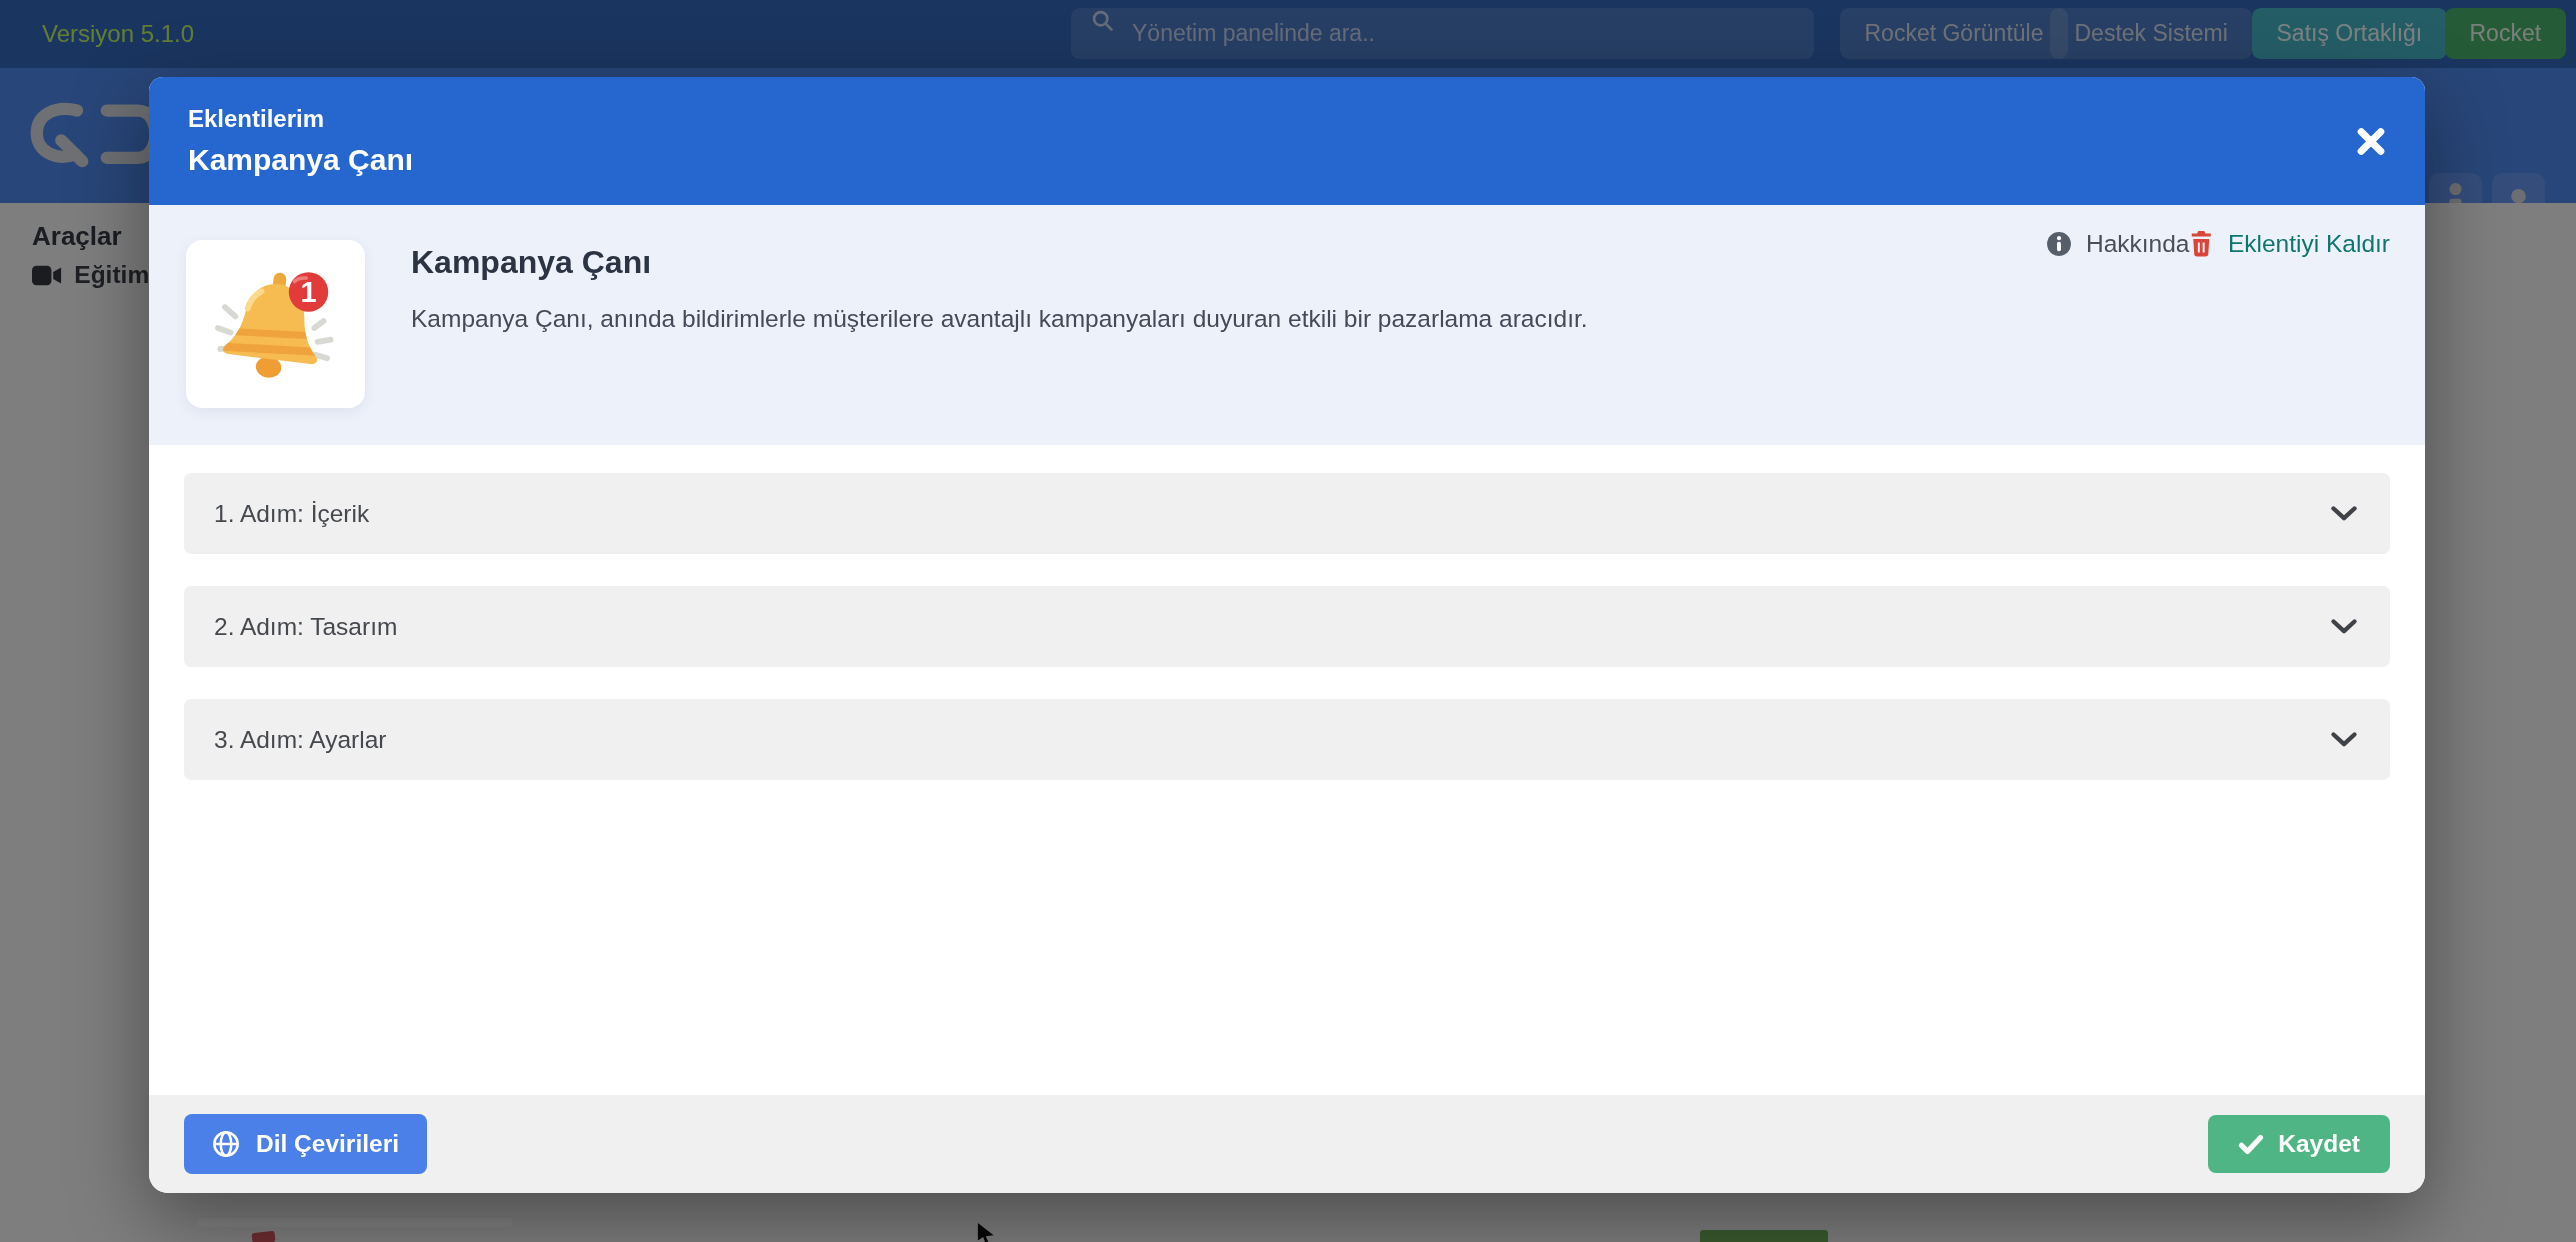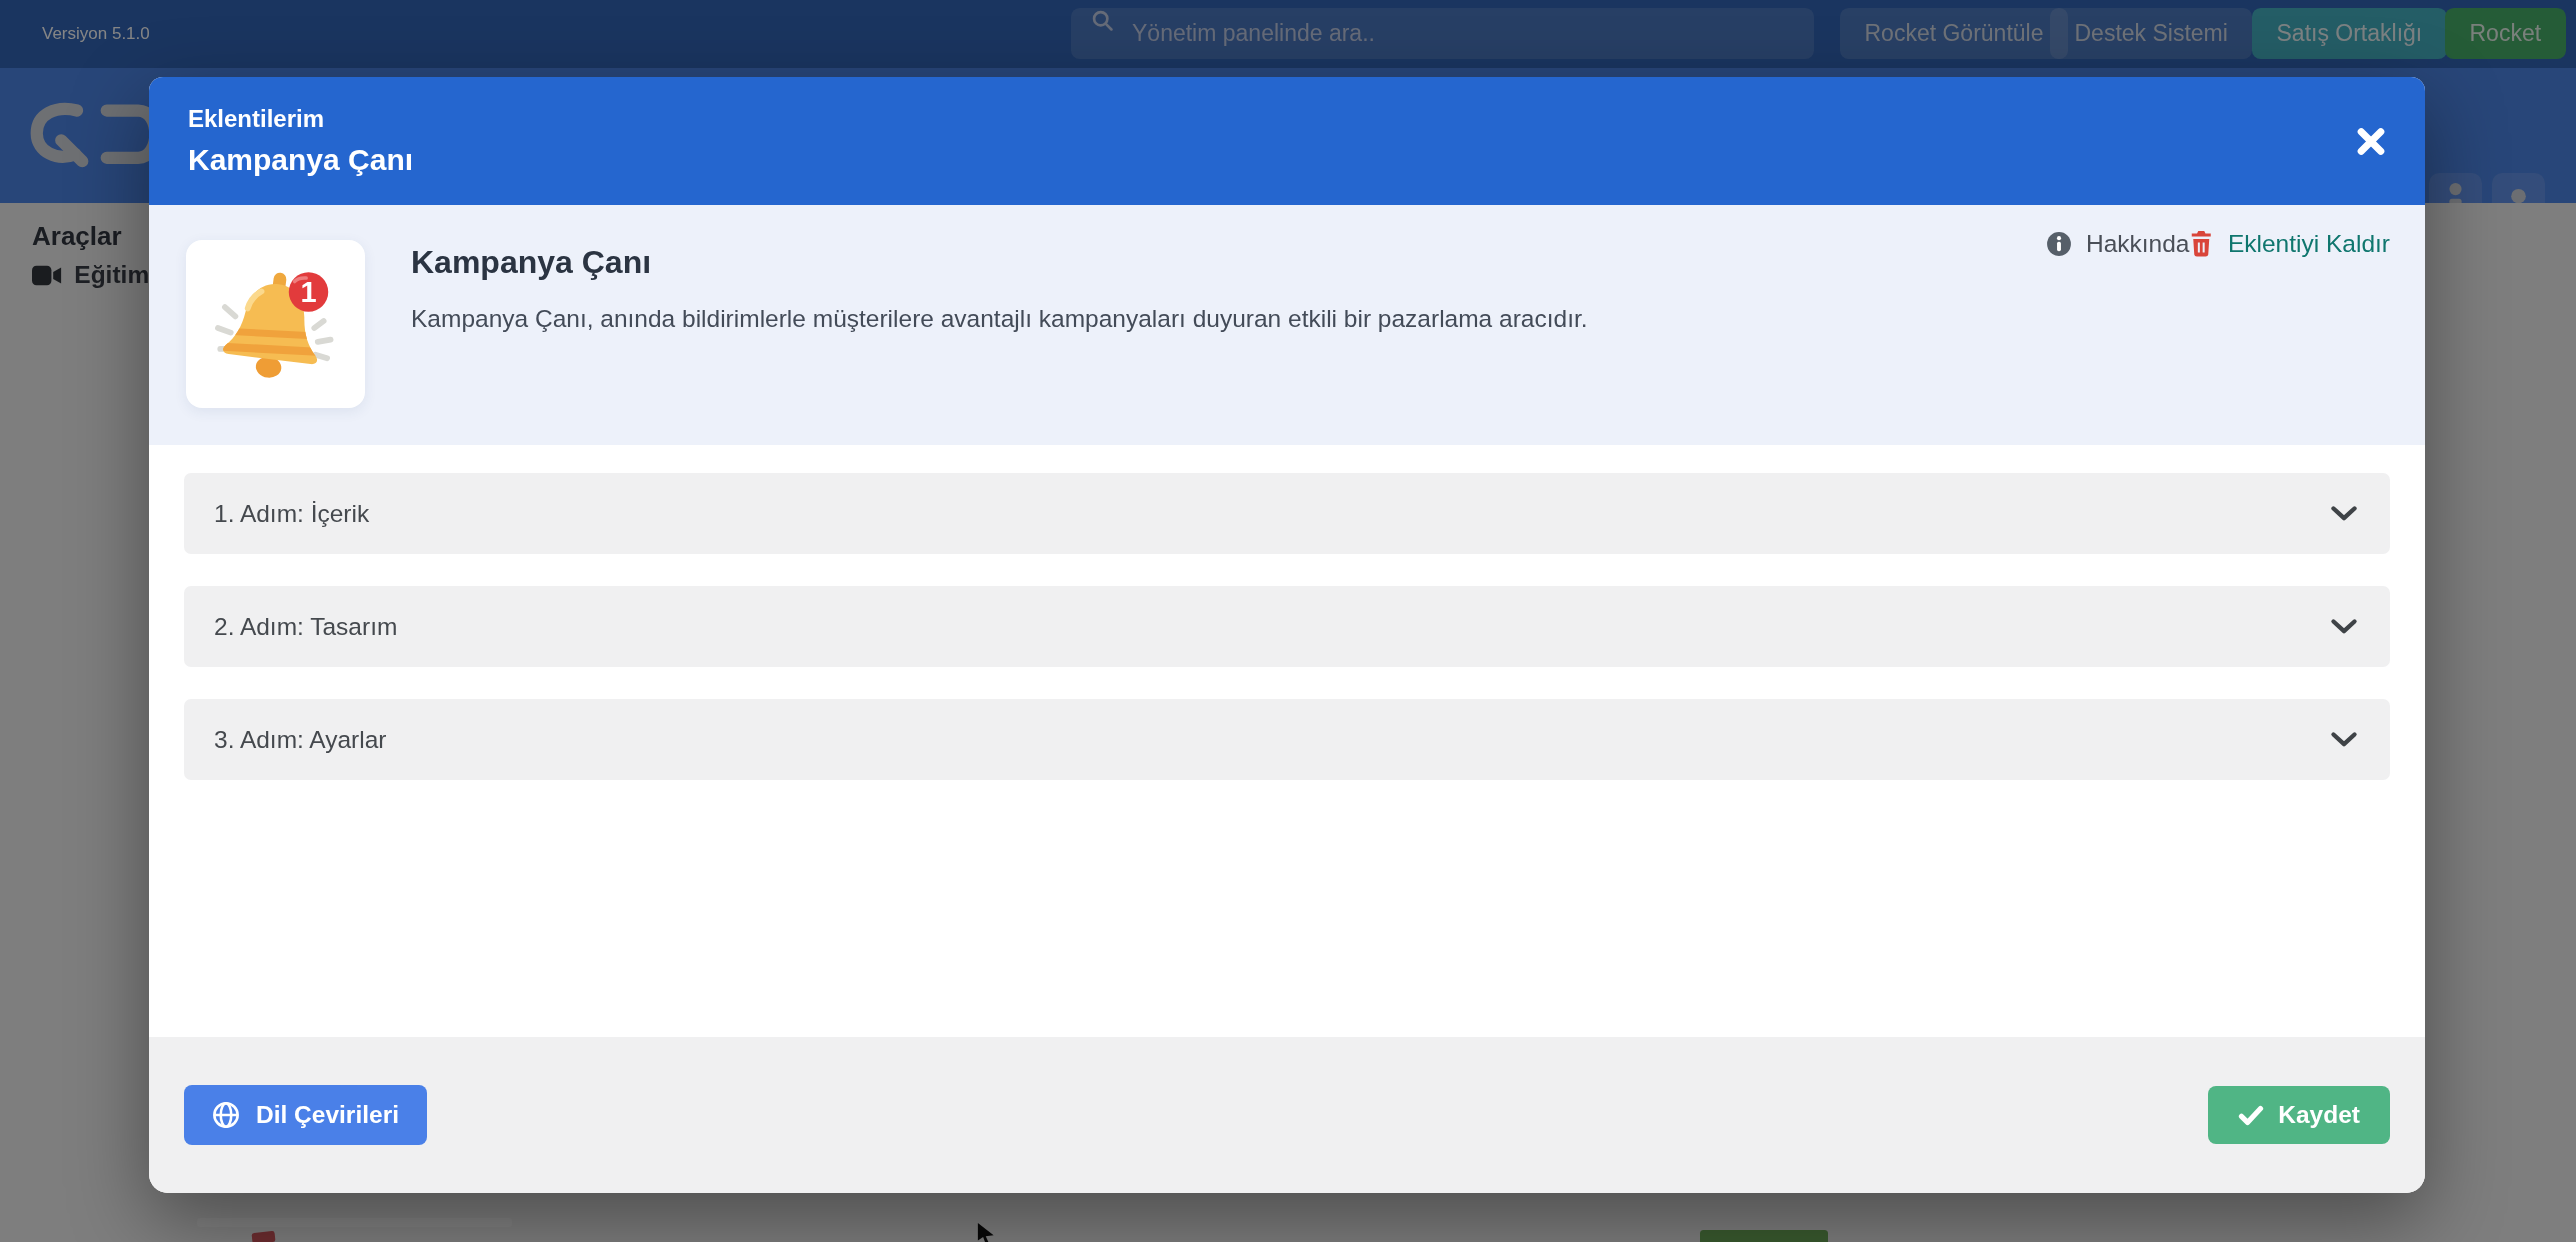--- a/index.html
+++ b/index.html
@@ -2,21 +2,21 @@
 <html style="font-size:14px"><head>
 <meta charset="utf-8">
 <style>
   * { margin:0; padding:0; box-sizing:border-box; }
   html,body { width:2576px; height:1242px; overflow:hidden; background:#f2f2f2;
               font-family:"Liberation Sans", sans-serif; }
   .abs { position:absolute; }
 
   
   #topbar { left:0; top:0; width:2576px; height:68px; background:#3266b9; }
-  #version-label { left:42px; top:0; height:68px; line-height:68px; color:#ffffff; font-size:17px; }
+  #version-label { left:42px; top:0; height:68px; line-height:68px; color:#bef264; font-size:24px; }
   #search-box { left:1071px; top:8px; width:743px; height:51px; border-radius:8.8px;
                 background:rgba(255,255,255,0.13); display:flex; padding:0 19px; }
   #search-input { flex:1; margin-left:17.5px; background:transparent; border:none; outline:none;
                   color:#e8eefc; font-size:23px; font-family:"Liberation Sans", sans-serif; }
   #search-input::placeholder { color:#c2cde6; opacity:1; }
   .topbtn { top:8px; height:51px; border-radius:8.8px; display:flex; align-items:center;
             padding:0 24.5px; font-size:23px; color:#d3dae6; background:rgba(255,255,255,0.14);
             border:none; cursor:pointer; font-family:"Liberation Sans", sans-serif; }
   #btn-view-site { left:1840px; }
   #btn-support  { left:2050px; }
@@ -62,21 +62,21 @@
                  cursor:pointer; font-family:"Liberation Sans", sans-serif; }
   #about-label  { font-size:24.5px; color:#4a4f58; }
   #remove-label { font-size:24.5px; color:#0f766e; }
 
   #modal-body { flex:1 1 auto; background:#ffffff; padding:28px 35px 0 35px; }
   .step-bar { height:81px; background:#f0f0f1; border-radius:7px; margin-bottom:32px;
               display:flex; align-items:center; justify-content:space-between;
               padding:0 32px 0 30px; cursor:pointer; }
   .step-label { font-size:24.5px; color:#45494e; }
 
-  #modal-footer { height:156px; background:#f0f0f1; flex:0 0 auto;
+  #modal-footer { height:98px; background:#f0f0f1; flex:0 0 auto;
                   display:flex; align-items:center; justify-content:space-between; padding:0 35px; }
   #btn-translations { height:60px; border-radius:8px; background:#4a80e8; border:none; cursor:pointer;
                       color:#ffffff; font-size:24.5px; font-weight:700; display:flex; align-items:center;
                       gap:16px; padding:0 28px; font-family:"Liberation Sans", sans-serif; }
   #btn-save { height:58px; border-radius:8px; background:#50b585; border:none; cursor:pointer;
               color:#ffffff; font-size:24.5px; font-weight:700; display:flex; align-items:center;
               gap:14px; padding:0 30px; font-family:"Liberation Sans", sans-serif; }
 </style>
 </head>
 <body>

